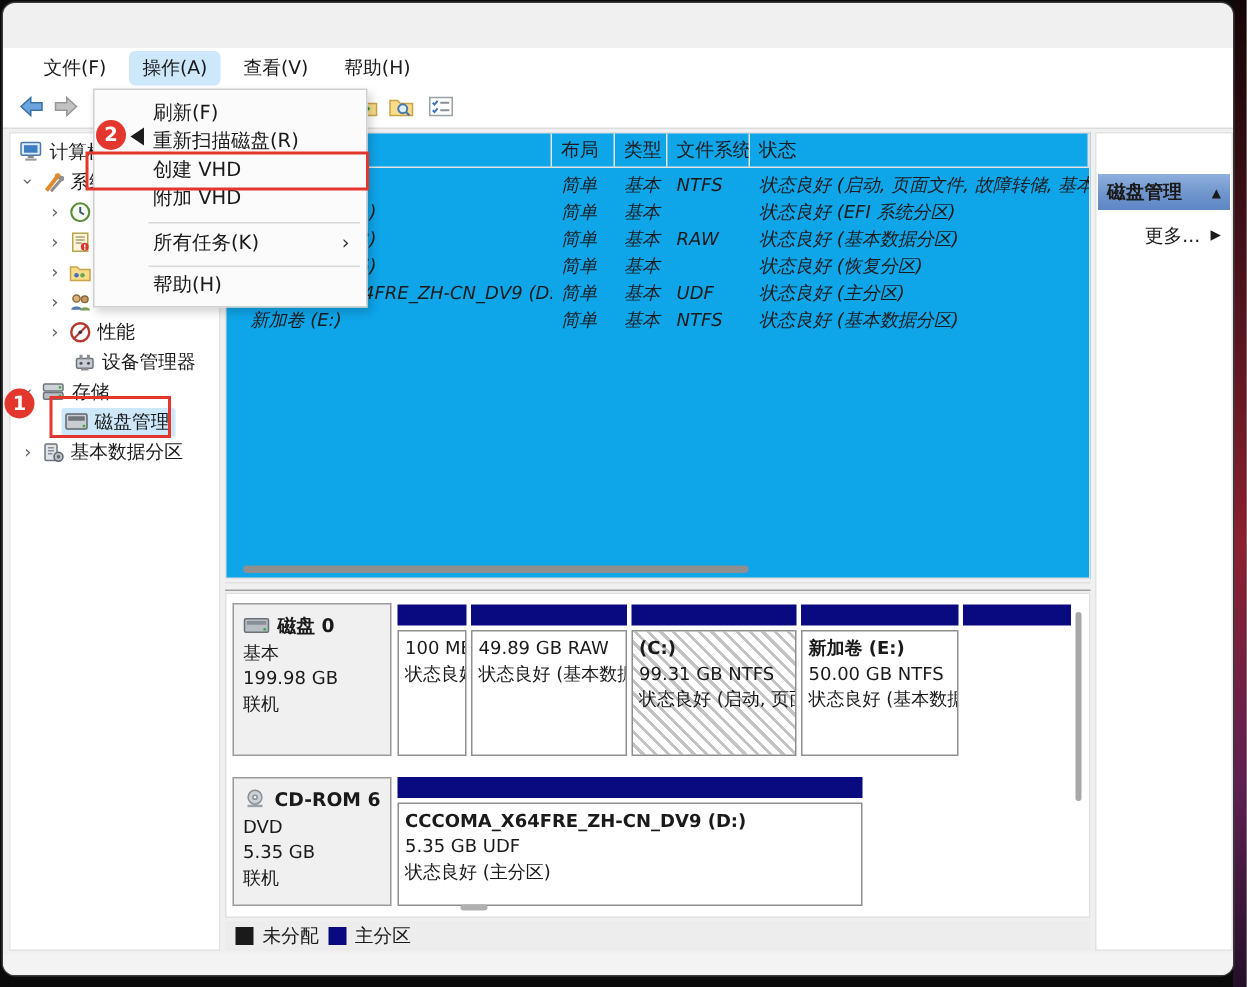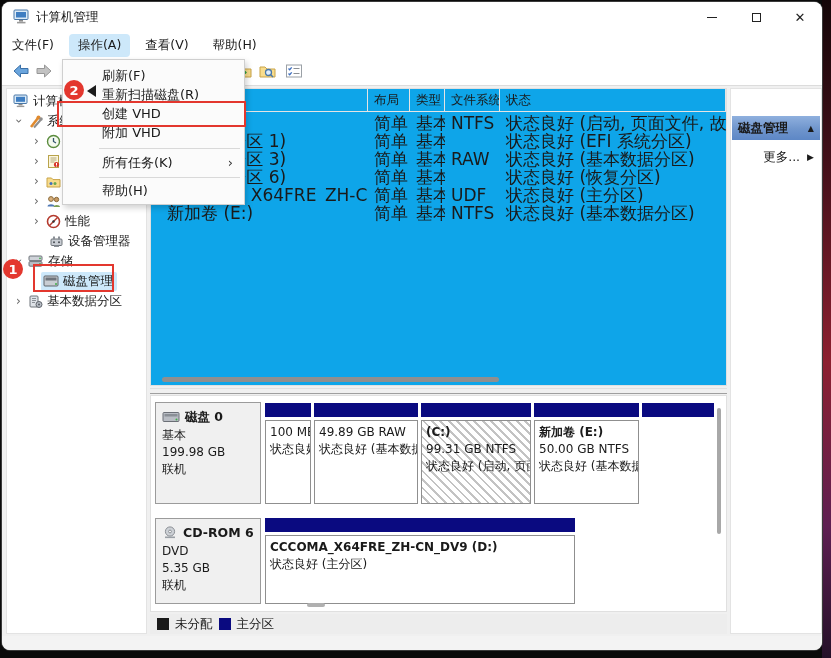--- a/index.html
+++ b/index.html
@@ -15,21 +15,21 @@
   .window { left:2px; top:2px; width:820px; height:648px; background:#f0f0f0;
     border-radius:8px; overflow:hidden; box-shadow:0 0 0 1px #3a3a3a; }
   .titlebar { left:0; top:0; width:100%; height:30px; background:#ffffff; }
   .app-icon { left:11px; top:7px; }
   .win-title { left:34px; top:0; height:30px; line-height:30px; font-size:12.5px; }
   .win-controls { right:0; top:0; height:30px; display:flex; }
   .wc { width:44px; height:30px; display:flex; align-items:center; justify-content:center; font-size:13px; color:#222; }
   .wc .minline { width:10px; height:1px; background:#222; display:inline-block; }
   .wc .maxbox { width:9px; height:9px; border:1.2px solid #222; display:inline-block; }
 
-  .menubar { left:0; top:30px; width:100%; height:26px; background:#fff; display:flex; align-items:center; padding-left:1px; gap:6px; }
+  .menubar { left:0; top:30px; width:100%; height:26px; background:#fff; display:flex; align-items:center; padding-left:18px; gap:6px; }
   .menu-item { font-size:12.5px; padding:3px 9px; border-radius:4px; }
   .menu-item.active { background:#cde8fa; }
 
   .toolbar { left:0; top:56px; width:100%; height:28px; background:#fff; border-bottom:1px solid #dcdcdc; }
   .tb-btn { top:5px; width:18px; height:18px; }
   .tb-sep { left:57px; top:61px; width:1px; height:18px; background:#cfcfcf; }
 
   
   .left-pane { left:4px; top:86px; width:141px; height:546px; background:#fff; border:1px solid #e3e3e3; }
   .tree-row { position:absolute; left:0; width:139px; height:20px; display:flex; align-items:center; gap:4px; font-size:12.5px; white-space:nowrap; overflow:hidden; }
@@ -37,21 +37,21 @@
   .exp.open { transform:rotate(90deg); }
   .sel-range { display:flex; align-items:center; gap:4px; background:#cde8fa; border-radius:2px; padding:1px 4px 1px 2px; }
 
   
   .list-view { left:148px; top:86px; width:577px; height:298px; background:#0ea5e9; border:1px solid #e0e0e0; }
   .lv-header { position:absolute; left:0; top:0; width:575px; height:23px; display:grid;
     grid-template-columns:217px 42px 35px 55px 1fr; border-bottom:1px solid #e4e4e4; }
   .lv-header span { font-size:12.5px; line-height:22px; padding-left:6px; border-right:1px solid #e4e4e4; overflow:hidden; white-space:nowrap; }
   .lv-row { position:absolute; left:0; width:575px; height:18px; display:grid;
     grid-template-columns:217px 42px 35px 55px 1fr; }
-  .lv-row span { font-size:17px; line-height:18px; padding-left:6px; white-space:nowrap; overflow:hidden; }
+  .lv-row span { font-size:12px; line-height:18px; padding-left:6px; white-space:nowrap; overflow:hidden;font-style:italic; }
   .lv-row .vol { padding-left:16px; }
   .h-thumb { left:160px; top:375px; width:337px; height:5px; background:#8f8f8f; border-radius:3px; }
   .splitter { left:148px; top:386px; width:577px; height:6px; background:#f0f0f0; border-top:1px solid #e0e0e0; border-bottom:1px solid #9f9f9f; }
 
   
   .graph-pane { left:148px; top:393px; width:577px; height:217px; background:#fff; border:1px solid #e0e0e0; }
   .disk-label { position:absolute; background:#f0f0f0; border:1px solid #9b9b9b; padding:5px 6px; font-size:12px; line-height:17px; }
   .disk-label .dname { font-weight:bold; font-size:12.5px; display:flex; align-items:center; gap:5px; margin-bottom:2px; }
   .part { position:absolute; }
   .pbar { position:absolute; left:0; top:0; width:100%; height:14px; background:#0a0a80; }
@@ -92,40 +92,20 @@
     display:flex; align-items:center; justify-content:center; z-index:61; }
   .anno-tri { width:0; height:0; border-top:6px solid transparent; border-bottom:6px solid transparent; border-right:9px solid #1c1c1c; z-index:61; }
 </style>
 </head>
 <body>
 
 <div class="abs desktop-sliver"></div>
 
 <div class="abs window">
 
-  <div class="abs titlebar">
-    <span class="abs app-icon">
-      <svg width="17" height="15" viewBox="0 0 17 15">
-          <rect x="1" y="1" width="14" height="9.5" rx="1" fill="#dcebf7" stroke="#4a78a8"></rect>
-          <rect x="3" y="3" width="10" height="5.5" fill="#3f7ec2"></rect>
-          <rect x="6" y="11" width="4" height="1.6" fill="#8a8a8a"></rect>
-          <rect x="4" y="12.8" width="8.5" height="1.6" fill="#9a9a9a"></rect>
-        </svg>
-    </span>
-    <span class="abs win-title">计算机管理</span>
-    <div class="abs win-controls">
-      <span class="wc">
-          <span class="minline"></span>
-        </span>
-      <span class="wc">
-          <span class="maxbox"></span>
-        </span>
-      <span class="wc">✕</span>
-    </div>
-  </div>
 
   <div class="abs menubar">
     <span class="menu-item">文件(F)</span>
     <span class="menu-item active">操作(A)</span>
     <span class="menu-item">查看(V)</span>
     <span class="menu-item">帮助(H)</span>
   </div>
 
   <div class="abs toolbar">
     <span class="abs tb-btn" style="left:10px">
@@ -381,20 +361,21 @@
           <span>CD-ROM 6</span>
         </div>
       <div>DVD</div>
       <div>5.35 GB</div>
       <div>联机</div>
     </div>
     <div class="part" style="left:114px; top:122px; width:310px; height:86px">
       <div class="pbar"></div>
       <div class="pbox">
           <div class="ptitle">CCCOMA_X64FRE_ZH-CN_DV9  (D:)</div>
+          <div>5.35 GB UDF</div>
           <div>状态良好 (主分区)</div>
         </div>
     </div>
     <div class="v-thumb"></div>
     <div class="h-tiny"></div>
   </div>
 
   <div class="abs legend">
     <span class="sq black"></span>
     <span>未分配</span>

